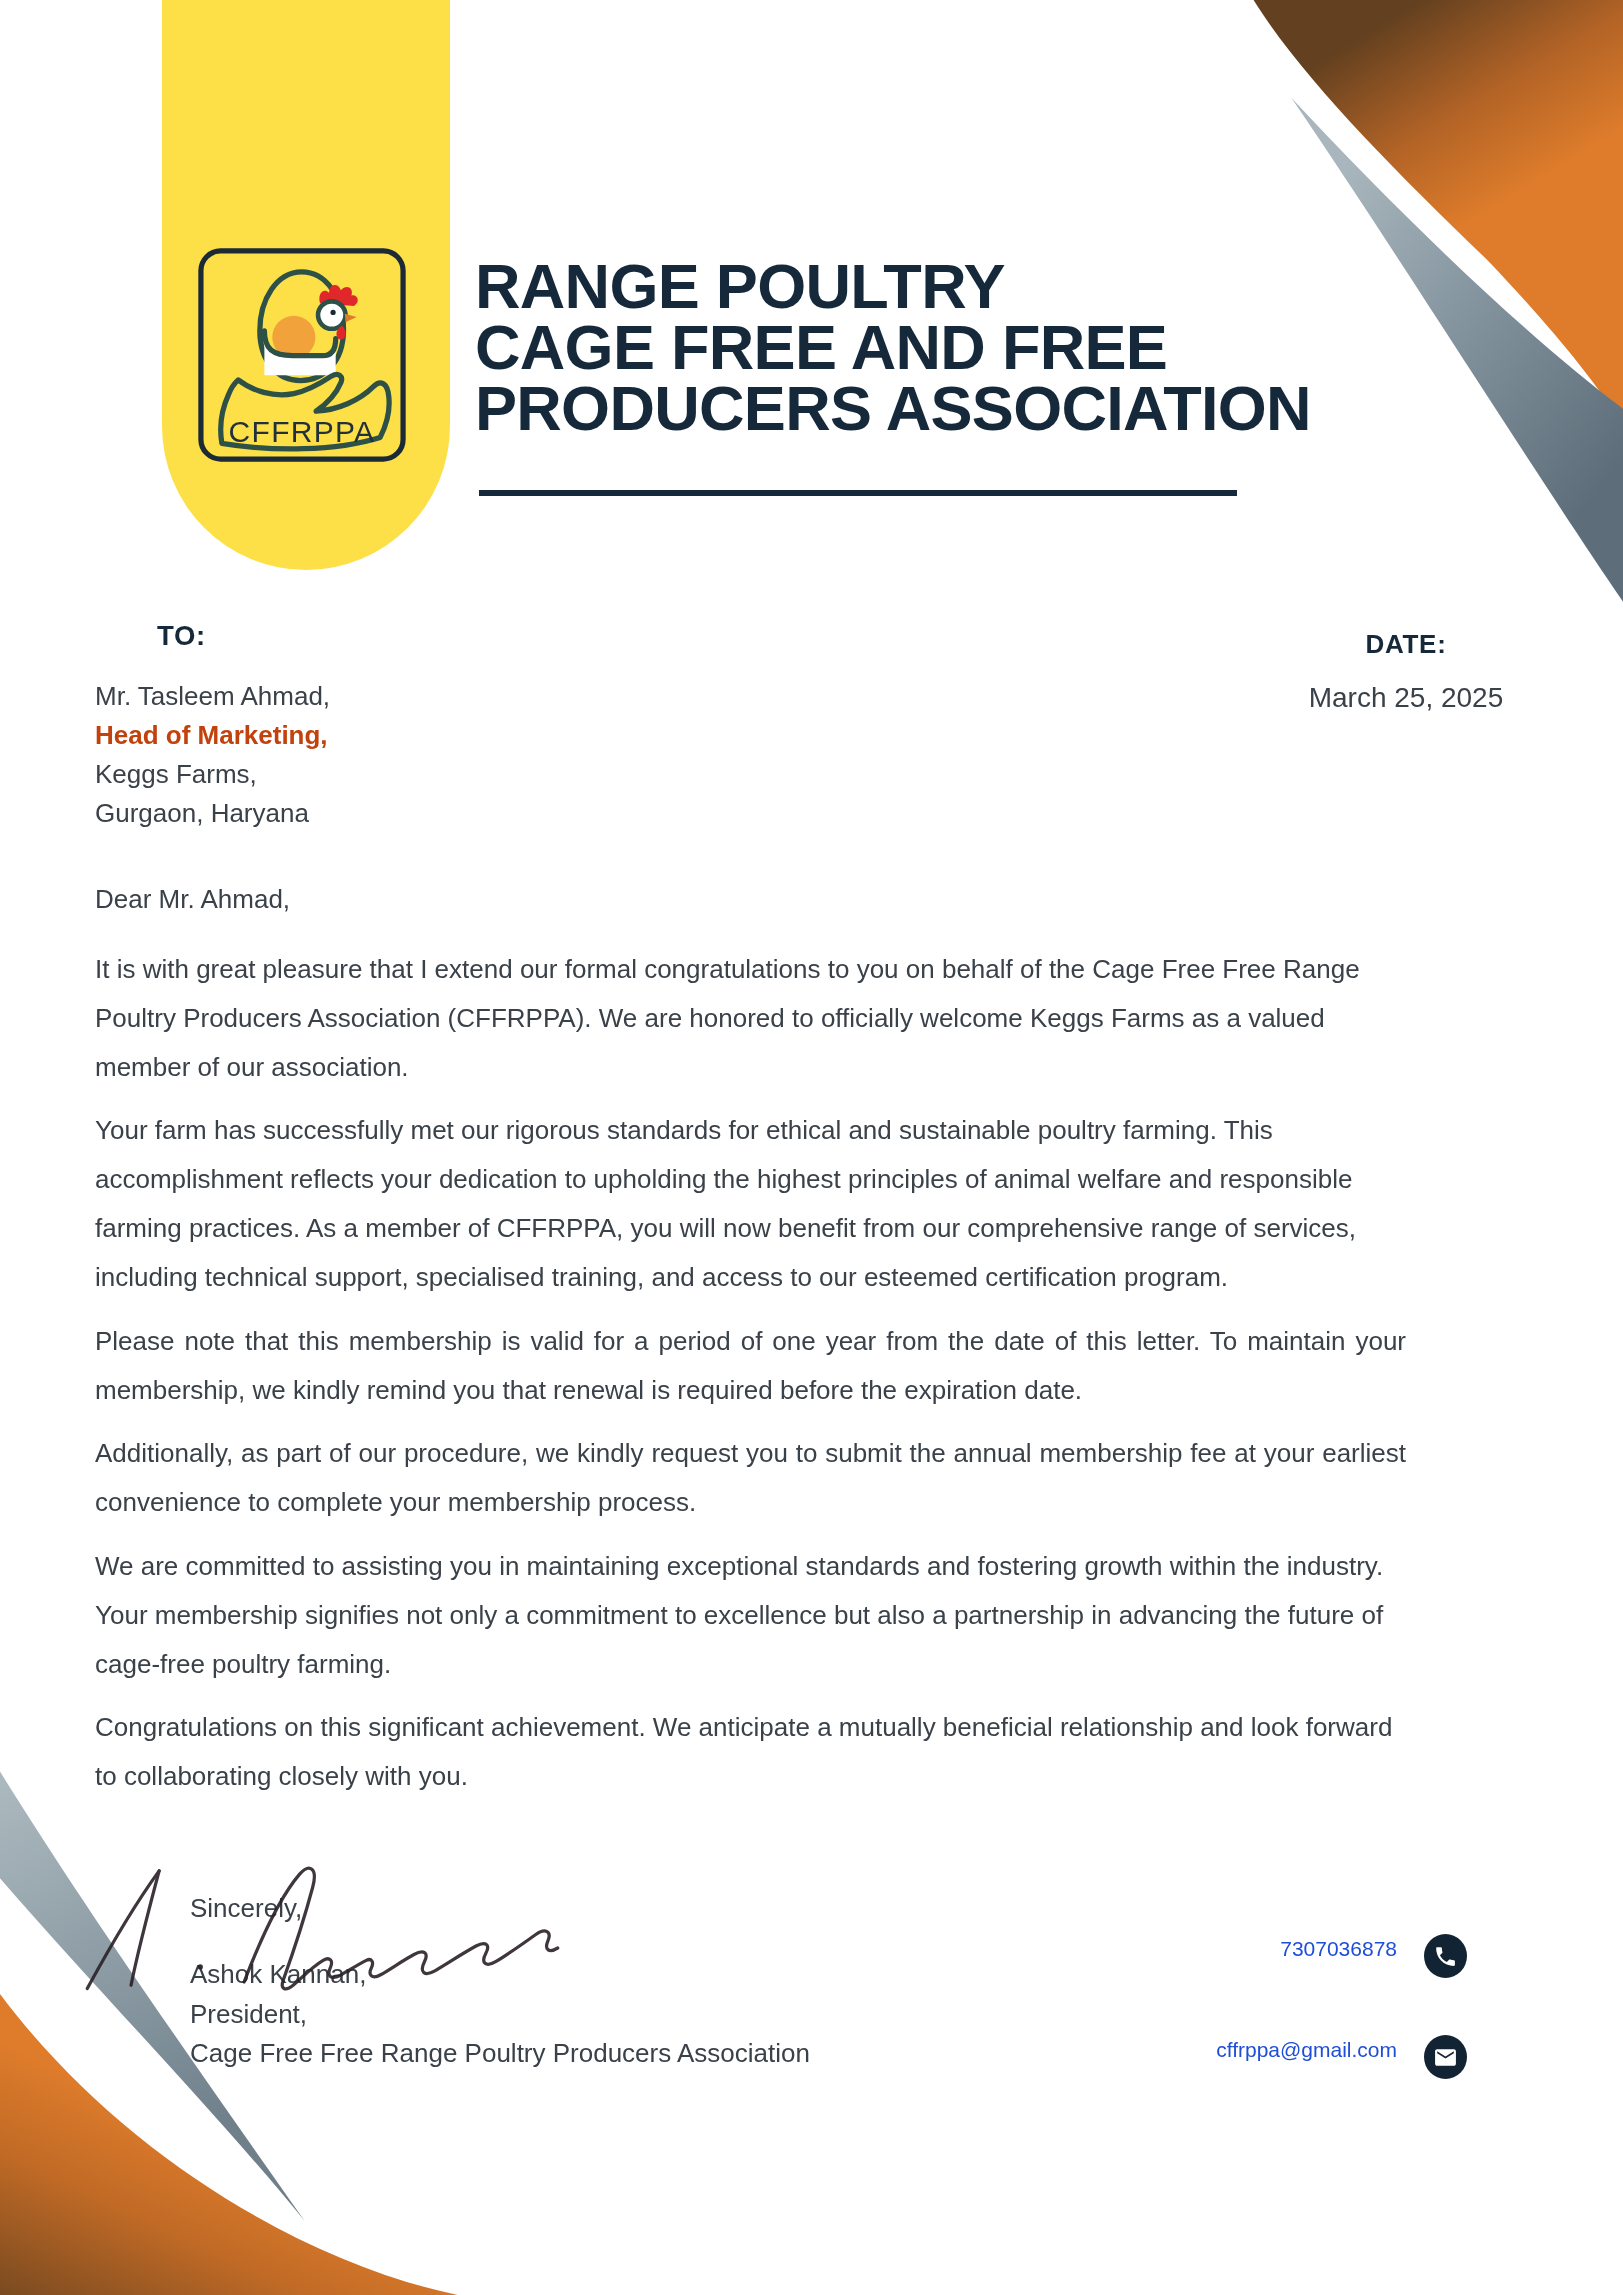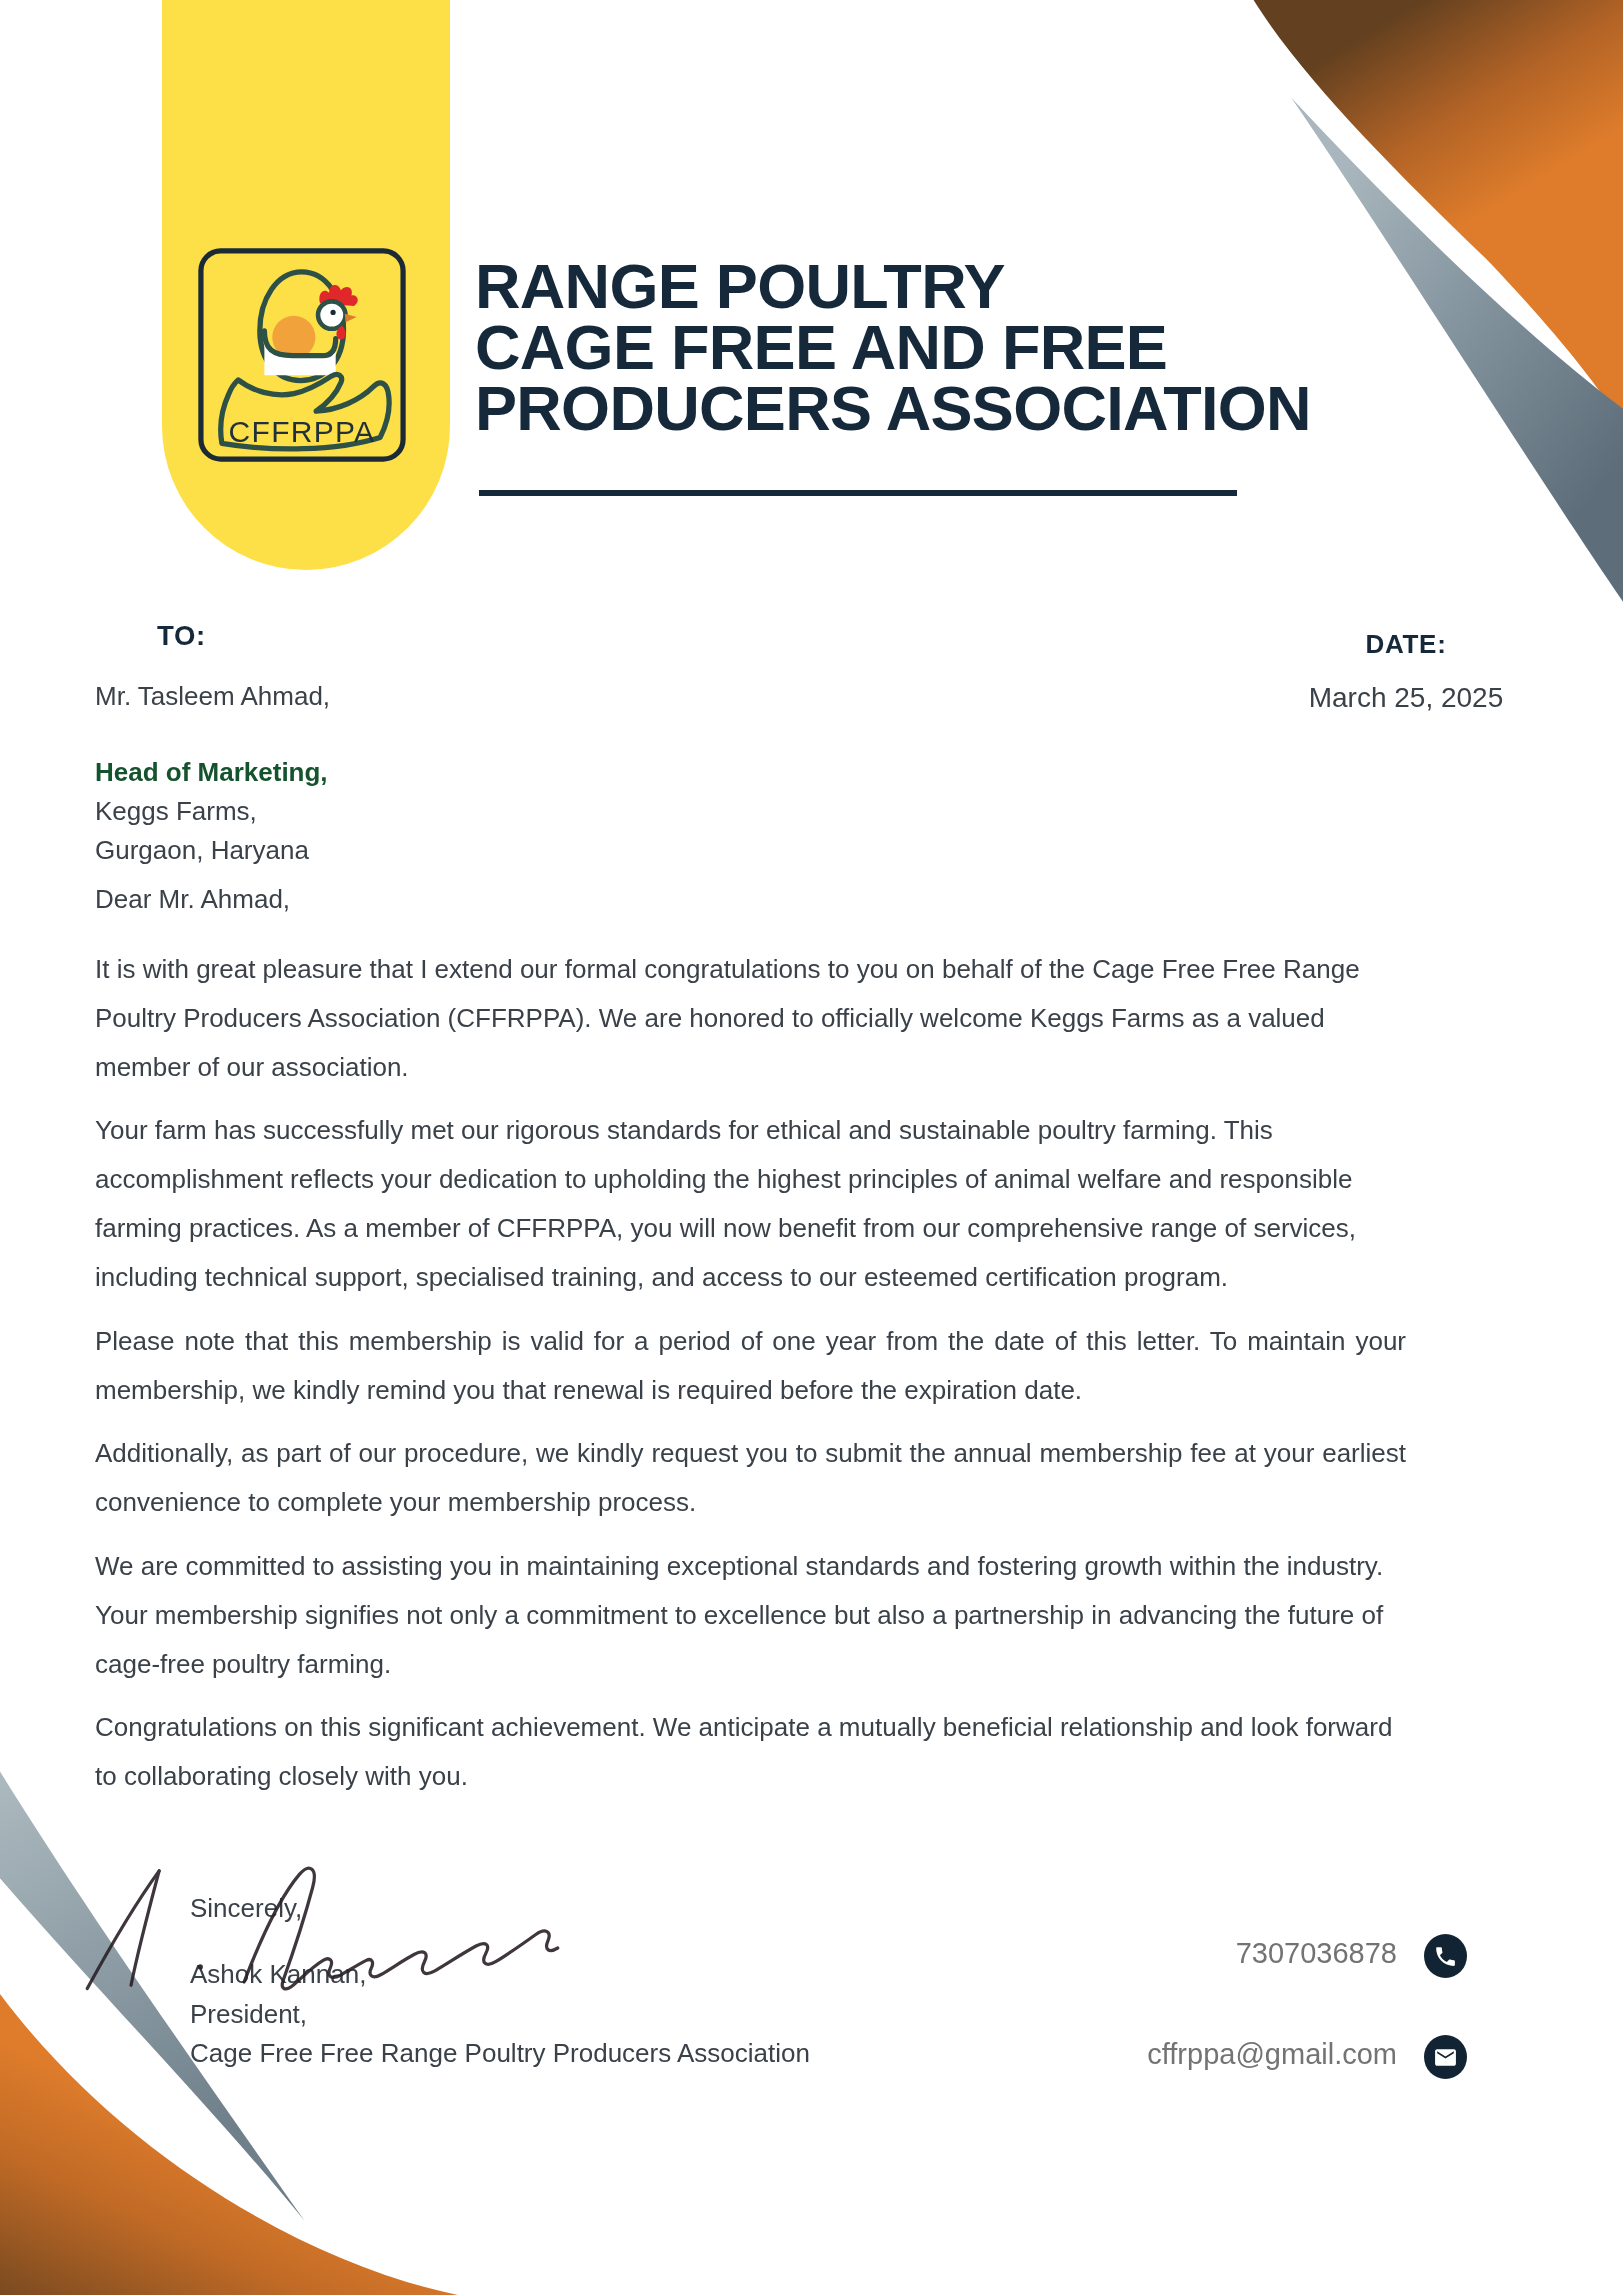--- a/index.html
+++ b/index.html
@@ -28,39 +28,39 @@
 
   
   .to-label{position:absolute;left:157px;top:620px;font-size:27.5px;font-weight:bold;
             color:#15293B;letter-spacing:0.7px;}
   .date-block{position:absolute;left:1298px;top:629px;width:216px;text-align:center;}
   .date-label{font-size:26px;font-weight:bold;color:#15293B;letter-spacing:0.7px;}
   .date-value{margin-top:22px;font-size:28px;color:#3A4149;}
 
   
   .recipient{position:absolute;left:95px;top:677px;font-size:26px;line-height:39px;color:#3A4149;}
-  .recipient .strong{font-weight:bold;color:#14532d;margin-top:37px;}
+  .recipient .strong{font-weight:bold;color:#c2410c;}
   .salutation{position:absolute;left:95px;top:884px;font-size:26px;color:#3A4149;}
 
   
   .body-text{position:absolute;left:95px;top:945px;width:1311px;font-size:26px;
              line-height:49px;color:#3A4149;}
   .body-text p{margin:0 0 14.4px 0;}
   .body-text p.justify{text-align:justify;}
 
   
   .closing-line{position:absolute;left:190px;font-size:26px;color:#3A4149;white-space:nowrap;}
   .closing-sincerely{top:1893px;}
   .closing-name{top:1959px;}
   .closing-title{top:1999px;}
   .closing-org{top:2038px;}
   .signature{position:absolute;left:84px;top:1861px;width:477px;height:157px;}
 
   
-  .contact-text{position:absolute;right:226px;font-size:29px;color:#737373;white-space:nowrap;}
+  .contact-text{position:absolute;right:226px;font-size:21px;color:#1d4ed8;white-space:nowrap;}
   .contact-phone-text{top:1937px;}
   .contact-email-text{top:2038px;}
   .icon-circle{position:absolute;left:1424px;width:43px;height:44px;border-radius:50%;
                background:#122433;display:flex;align-items:center;justify-content:center;}
   .icon-phone{top:1934px;}
   .icon-email{top:2035px;}
   .icon-circle svg{width:25px;height:25px;}
 </style>
 </head>
 <body>

